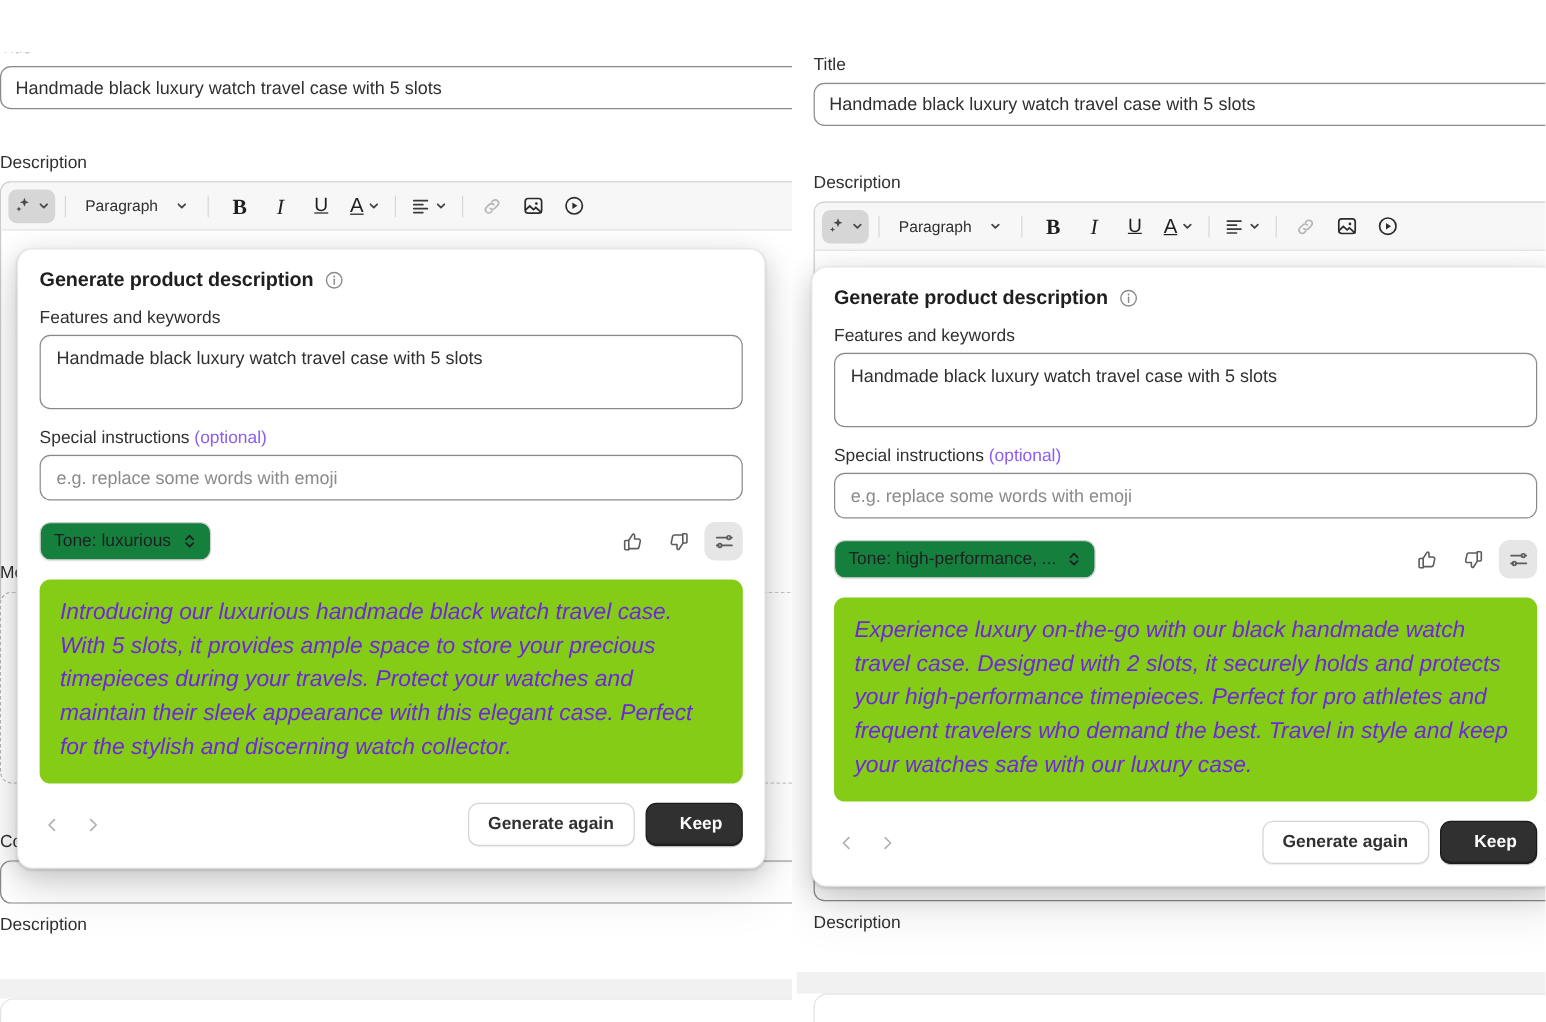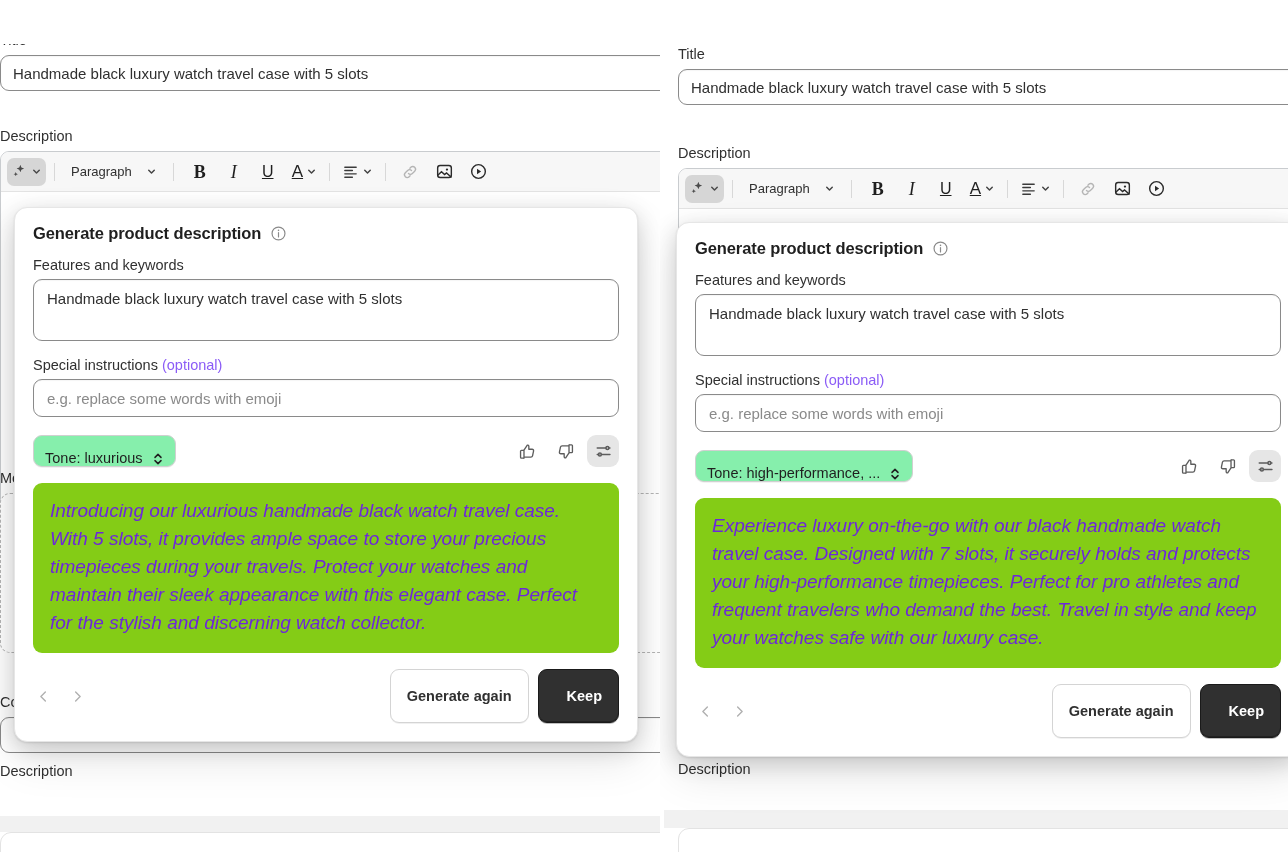--- a/index.html
+++ b/index.html
@@ -101,23 +101,23 @@
     height: 38px; display:flex; align-items:center; padding: 0 13px;
     font-size: 15px; color: #8a8a8a;
     box-shadow: inset 0 1px 1px rgba(0,0,0,.04);
   }
 
   .ai-row {
     display: flex; align-items: center; justify-content: space-between;
     margin-top: 18px;
   }
   .tone-select {
-    display: inline-flex; align-items: flex-end; gap: 9px;
+    display: inline-flex; align-items: center; gap: 9px;
     height: 32px; padding: 0 11px;
-    border: 1px solid #d0d0d0; border-radius: 9px; background: #86efac;
+    border: 1px solid #d0d0d0; border-radius: 9px; background: #15803d;
     font-size: 14.5px; color: #1f1f1f;
     box-shadow: 0 1px 0 rgba(0,0,0,.05);
   }
   .feedback { display: flex; align-items: center; gap: 6px; }
   .fb-btn {
     width: 32px; height: 32px; border-radius: 9px;
     display: flex; align-items: center; justify-content: center; color: #5c5c5c;
   }
   .fb-btn.active { background: #e6e6e6; }
 
@@ -128,21 +128,21 @@
     color: #6d28d9; font-size: 19px; line-height: 28px; font-style: italic;
   }
   .ai-foot {
     display: flex; align-items: center; justify-content: space-between;
     padding: 16px 18px 18px 18px;
   }
   .nav-arrows { display: flex; align-items: center; gap: 14px; color: #b0b0b0; }
   .nav-arrow { width: 20px; height: 20px; display:flex; align-items:center; justify-content:center; }
   .foot-btns { display: flex; align-items: center; gap: 9px; }
   .btn {
-    height: 54px; display: inline-flex; align-items: center; justify-content: center;
+    height: 36px; display: inline-flex; align-items: center; justify-content: center;
     padding: 0 16px; border-radius: 9px; font-size: 14.5px; font-weight: 600;
   }
   .btn-secondary {
     background: #fff; color: #303030; border: 1px solid #d4d4d4;
     box-shadow: 0 1px 0 rgba(0,0,0,.06);
   }
   .btn-primary {
     background: #303030; color: #fff; border: 1px solid #1a1a1a;
     box-shadow: 0 1px 0 rgba(0,0,0,.25), inset 0 -1px 0 rgba(0,0,0,.3);
     padding-left: 28px;
@@ -470,21 +470,21 @@
               <div class="fb-btn active">
                 <svg width="19" height="19" viewBox="0 0 20 20" fill="none" stroke="currentColor" stroke-width="1.5" stroke-linecap="round">
                     <path d="M3.4 6.3h9.4M15.2 6.3h1.6M3.4 13.2h1.8M7.6 13.2h9.2"></path>
                     <circle cx="14.1" cy="6.3" r="1.6"></circle>
                     <circle cx="6.2" cy="13.2" r="1.6"></circle>
                   </svg>
               </div>
             </div>
           </div>
 
-          <div class="ai-output">Experience luxury on-the-go with our black handmade watch travel case. Designed with 7 slots, it securely holds and protects your high-performance timepieces. Perfect for pro athletes and frequent travelers who demand the best. Travel in style and keep your watches safe with our luxury case.</div>
+          <div class="ai-output">Experience luxury on-the-go with our black handmade watch travel case. Designed with 2 slots, it securely holds and protects your high-performance timepieces. Perfect for pro athletes and frequent travelers who demand the best. Travel in style and keep your watches safe with our luxury case.</div>
         </div>
         <div class="ai-foot">
           <div class="nav-arrows">
             <div class="nav-arrow">
               <svg width="15" height="15" viewBox="0 0 16 16" fill="none" stroke="currentColor" stroke-width="1.5" stroke-linecap="round" stroke-linejoin="round">
                   <path d="M10 3.2L5.2 8l4.8 4.8"></path>
                 </svg>
             </div>
             <div class="nav-arrow">
               <svg width="15" height="15" viewBox="0 0 16 16" fill="none" stroke="currentColor" stroke-width="1.5" stroke-linecap="round" stroke-linejoin="round">

